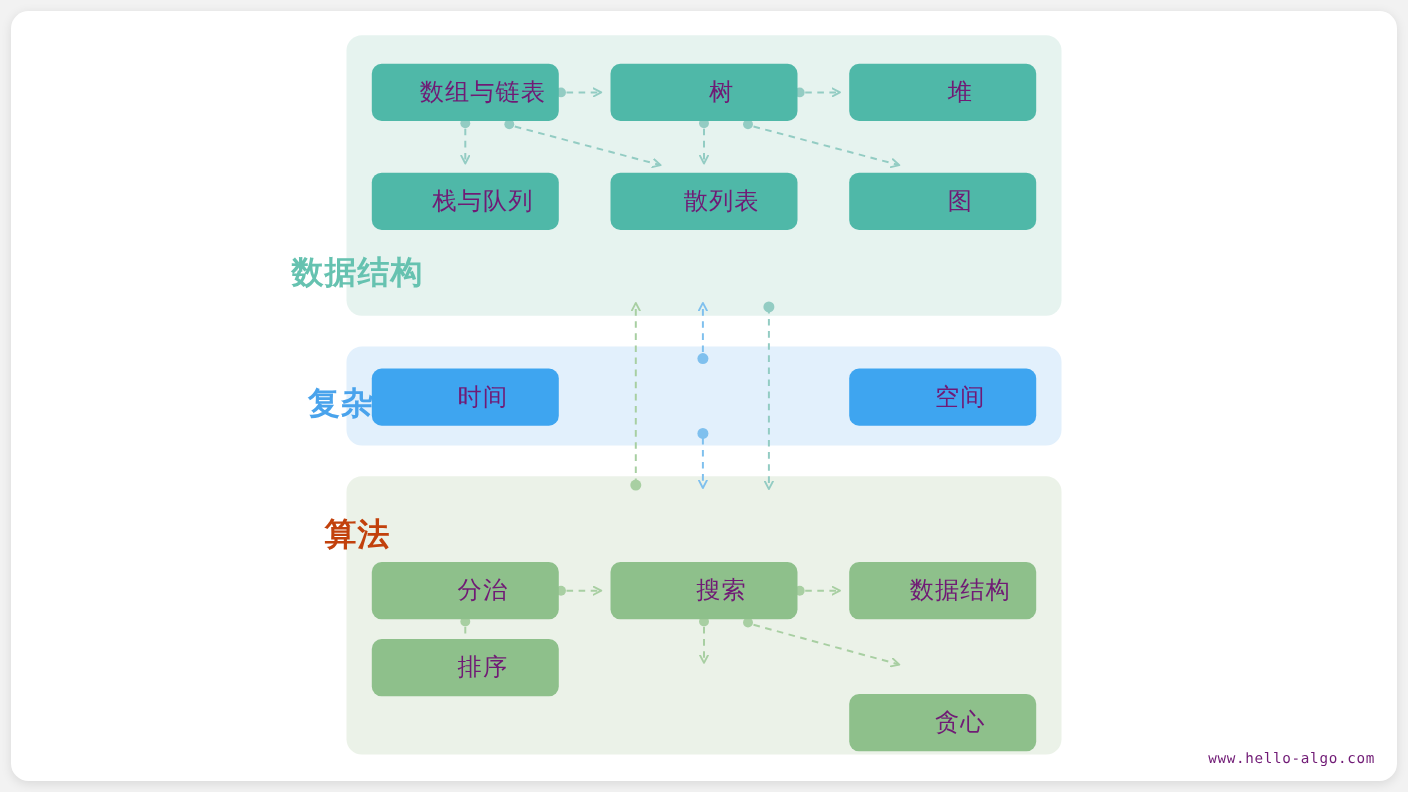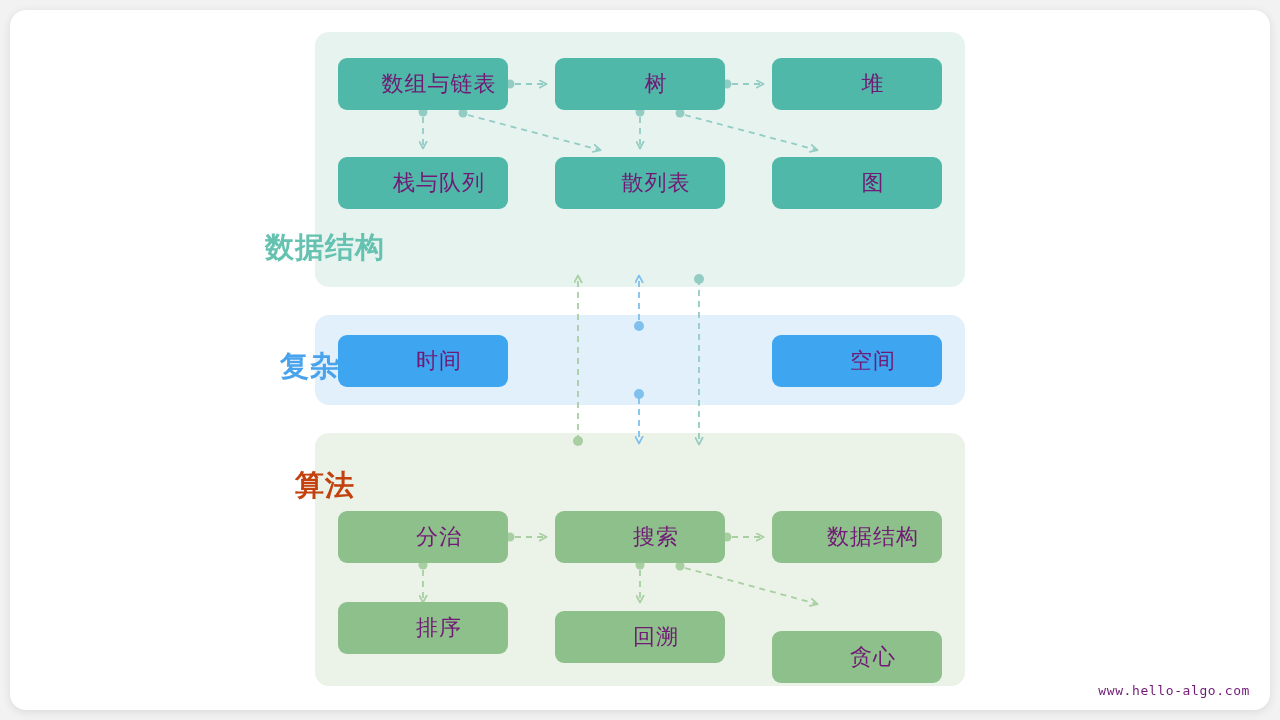--- a/index.html
+++ b/index.html
@@ -191,19 +191,18 @@
   <div class="node teal" style="left:338px; top:157px;">栈与队列</div>
   <div class="node teal" style="left:555px; top:157px;">散列表</div>
   <div class="node teal" style="left:772px; top:157px;">图</div>
 
   <div class="node blue" style="left:338px; top:335px;font-family:Liberation Mono, monospace;">时间</div>
   <div class="node blue" style="left:772px; top:335px;">空间</div>
 
   <div class="node green" style="left:338px; top:511px;">分治</div>
   <div class="node green" style="left:555px; top:511px;">搜索</div>
   <div class="node green" style="left:772px; top:511px;">数据结构</div>
-  <div class="node green" style="left:338px; top:602px;text-align:right;">排序</div>
-  <div class="node green" style="left:555px; top:611px;">回溯</div>
+  <div class="node green" style="left:338px; top:581px;text-align:right;">排序</div>
   <div class="node green" style="left:772px; top:611px;margin-top:20px;">贪心</div>
 
   <div id="watermark">www.hello-algo.com</div>
 
 </div>
 
 </body></html>

